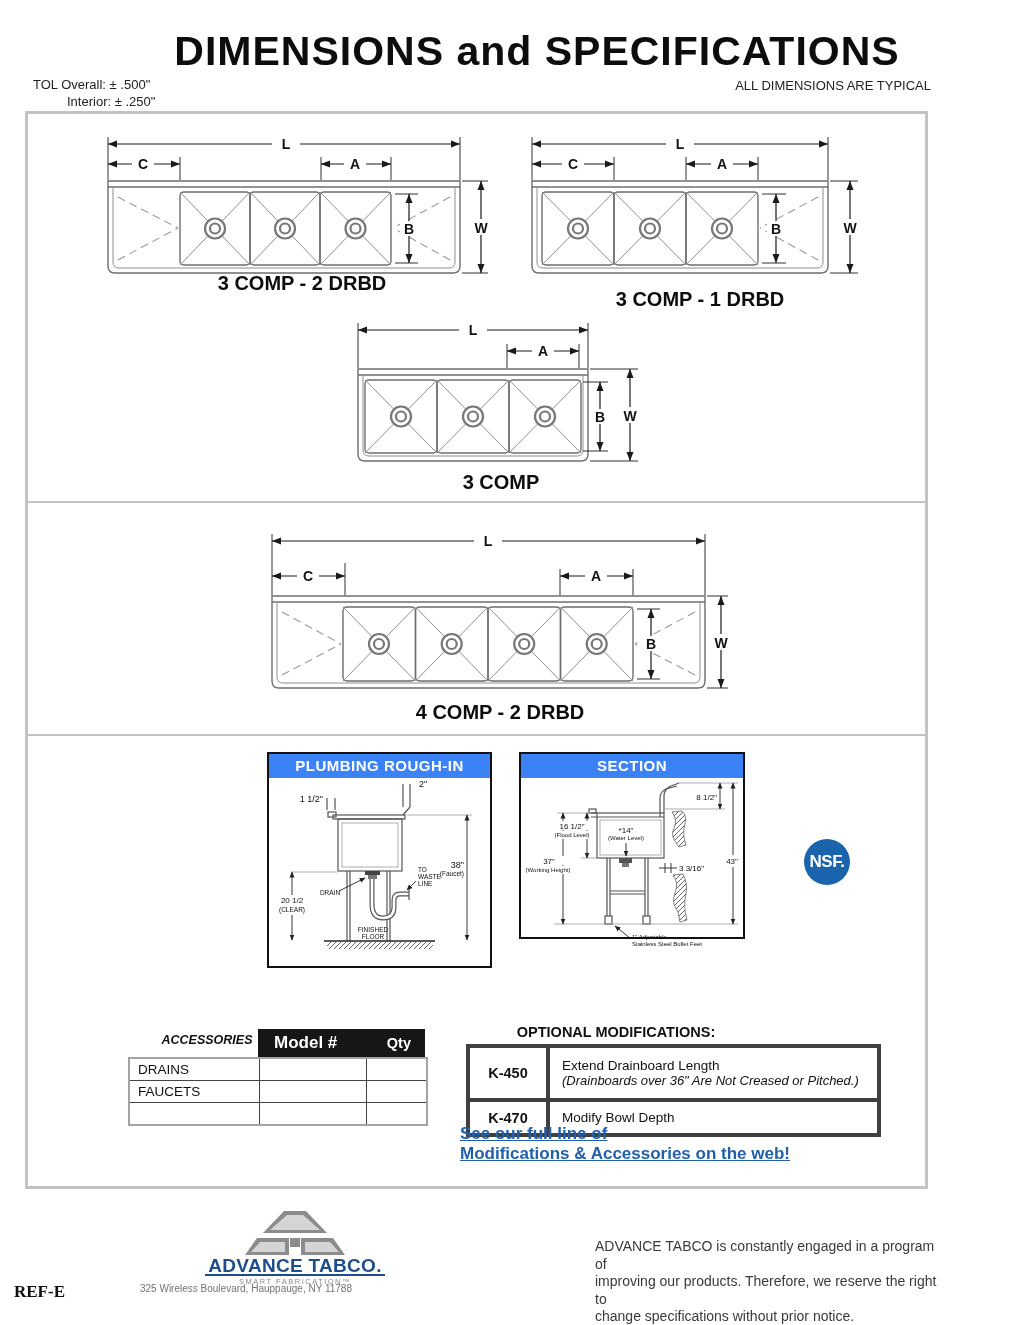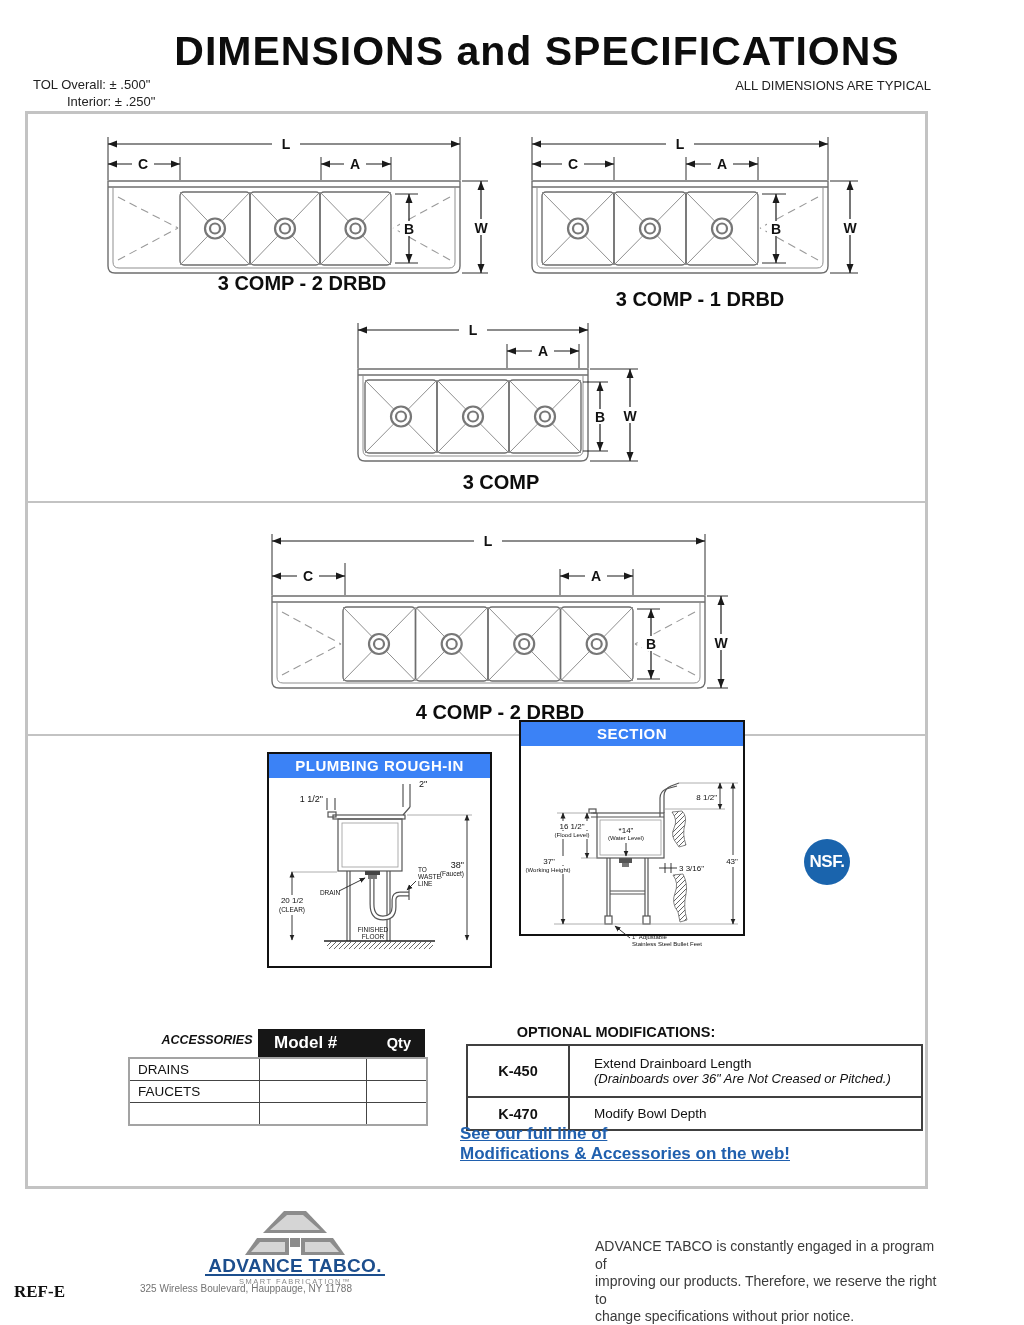--- a/index.html
+++ b/index.html
@@ -48,21 +48,21 @@
            display:flex;align-items:center;justify-content:space-between;box-sizing:border-box;
            padding:0 14px 0 16px;}
   .acchead .m{font-size:17px;font-weight:bold;}
   .acchead .q{font-size:14.5px;font-weight:bold;}
   table.acc{left:128px;top:1057px;position:absolute;border-collapse:collapse;}
   table.acc td{border:1px solid #444;height:21px;font-size:13.5px;padding:0 0 0 8px;}
   table.acc{border:2px solid #a3a3a3;}
   
   .modtitle{left:466px;top:1024px;width:300px;text-align:center;font-size:14.5px;font-weight:bold;}
   table.mods{left:466px;top:1044px;position:absolute;border-collapse:collapse;border:2px solid #222;}
-  table.mods td{border:2px solid #404040;font-size:13.5px;padding:2px 24px;vertical-align:middle;}
+  table.mods td{border:4px solid #404040;font-size:13.5px;padding:2px 12px;vertical-align:middle;}
   table.mods td.code{font-weight:bold;font-size:14.5px;text-align:center;width:52px;}
   .ital{font-style:italic;font-size:13px;}
   .weblink{left:460px;top:1124px;width:400px;color:#2060ae;
            font-weight:bold;font-size:17px;line-height:20px;}
   .weblink div{text-decoration:underline;}
   
   .brand{left:205px;top:1255px;width:180px;text-align:center;color:#1c4e8d;
          font-weight:800;font-size:19px;letter-spacing:.3px;}
   .brandsub{left:205px;top:1274px;width:180px;text-align:center;color:#8a8a8a;
             font-size:7.5px;letter-spacing:1.5px;border-top:2px solid #1c4e8d;padding-top:1px;}
@@ -309,21 +309,21 @@
     <rect x="7" y="119" width="37" height="20" fill="#fff"></rect>
     <text class="t8 mid" x="25" y="127">20 1/2</text>
     <text class="t7 mid" x="25" y="136">(CLEAR)</text>
 
     <text class="t7 mid" x="106" y="156">FINISHED</text>
     <text class="t7 mid" x="106" y="163">FLOOR</text>
     <line x1="57" y1="165" x2="168" y2="165" stroke="#222" stroke-width="1.6"></line>
     <rect x="60" y="166" width="106" height="7" fill="url(#hat)"></rect>
   </svg>
 
-  <div class="abs panel" style="left:519px;top:720px;width:226px;height:216px">
+  <div class="abs panel" style="left:519px;top:752px;width:226px;height:187px">
     <div class="panelhead">SECTION</div>
   </div>
   <svg style="left:519px;top:776px" width="226" height="190">
 
     <rect class="p-s" x="78" y="37" width="67" height="45"></rect>
     <line class="p-s" x1="72" y1="37" x2="78" y2="37"></line>
       <line class="p-s" x1="72" y1="41" x2="145" y2="41"></line>
     <rect class="p-s" x="70" y="33" width="7" height="4"></rect>
     <rect class="p-t" x="81" y="44" width="61" height="35"></rect>
     <path class="p-s" d="M145,37 V20 Q145,13 152,10 L160,7"></path>

